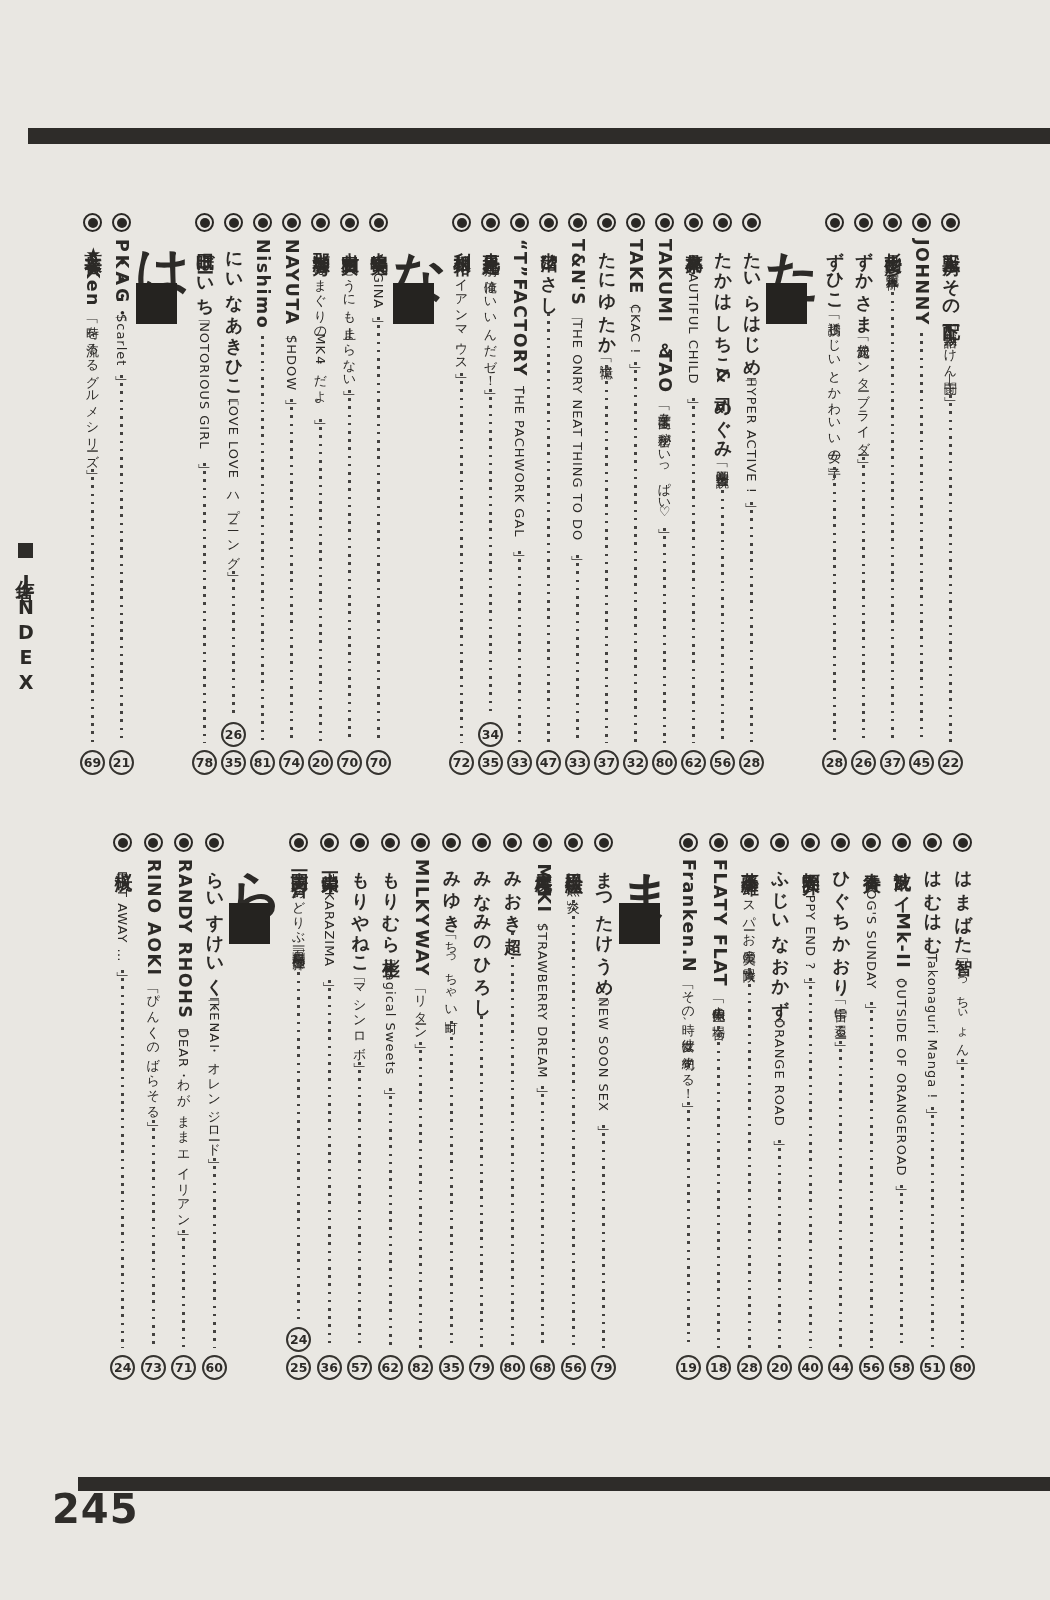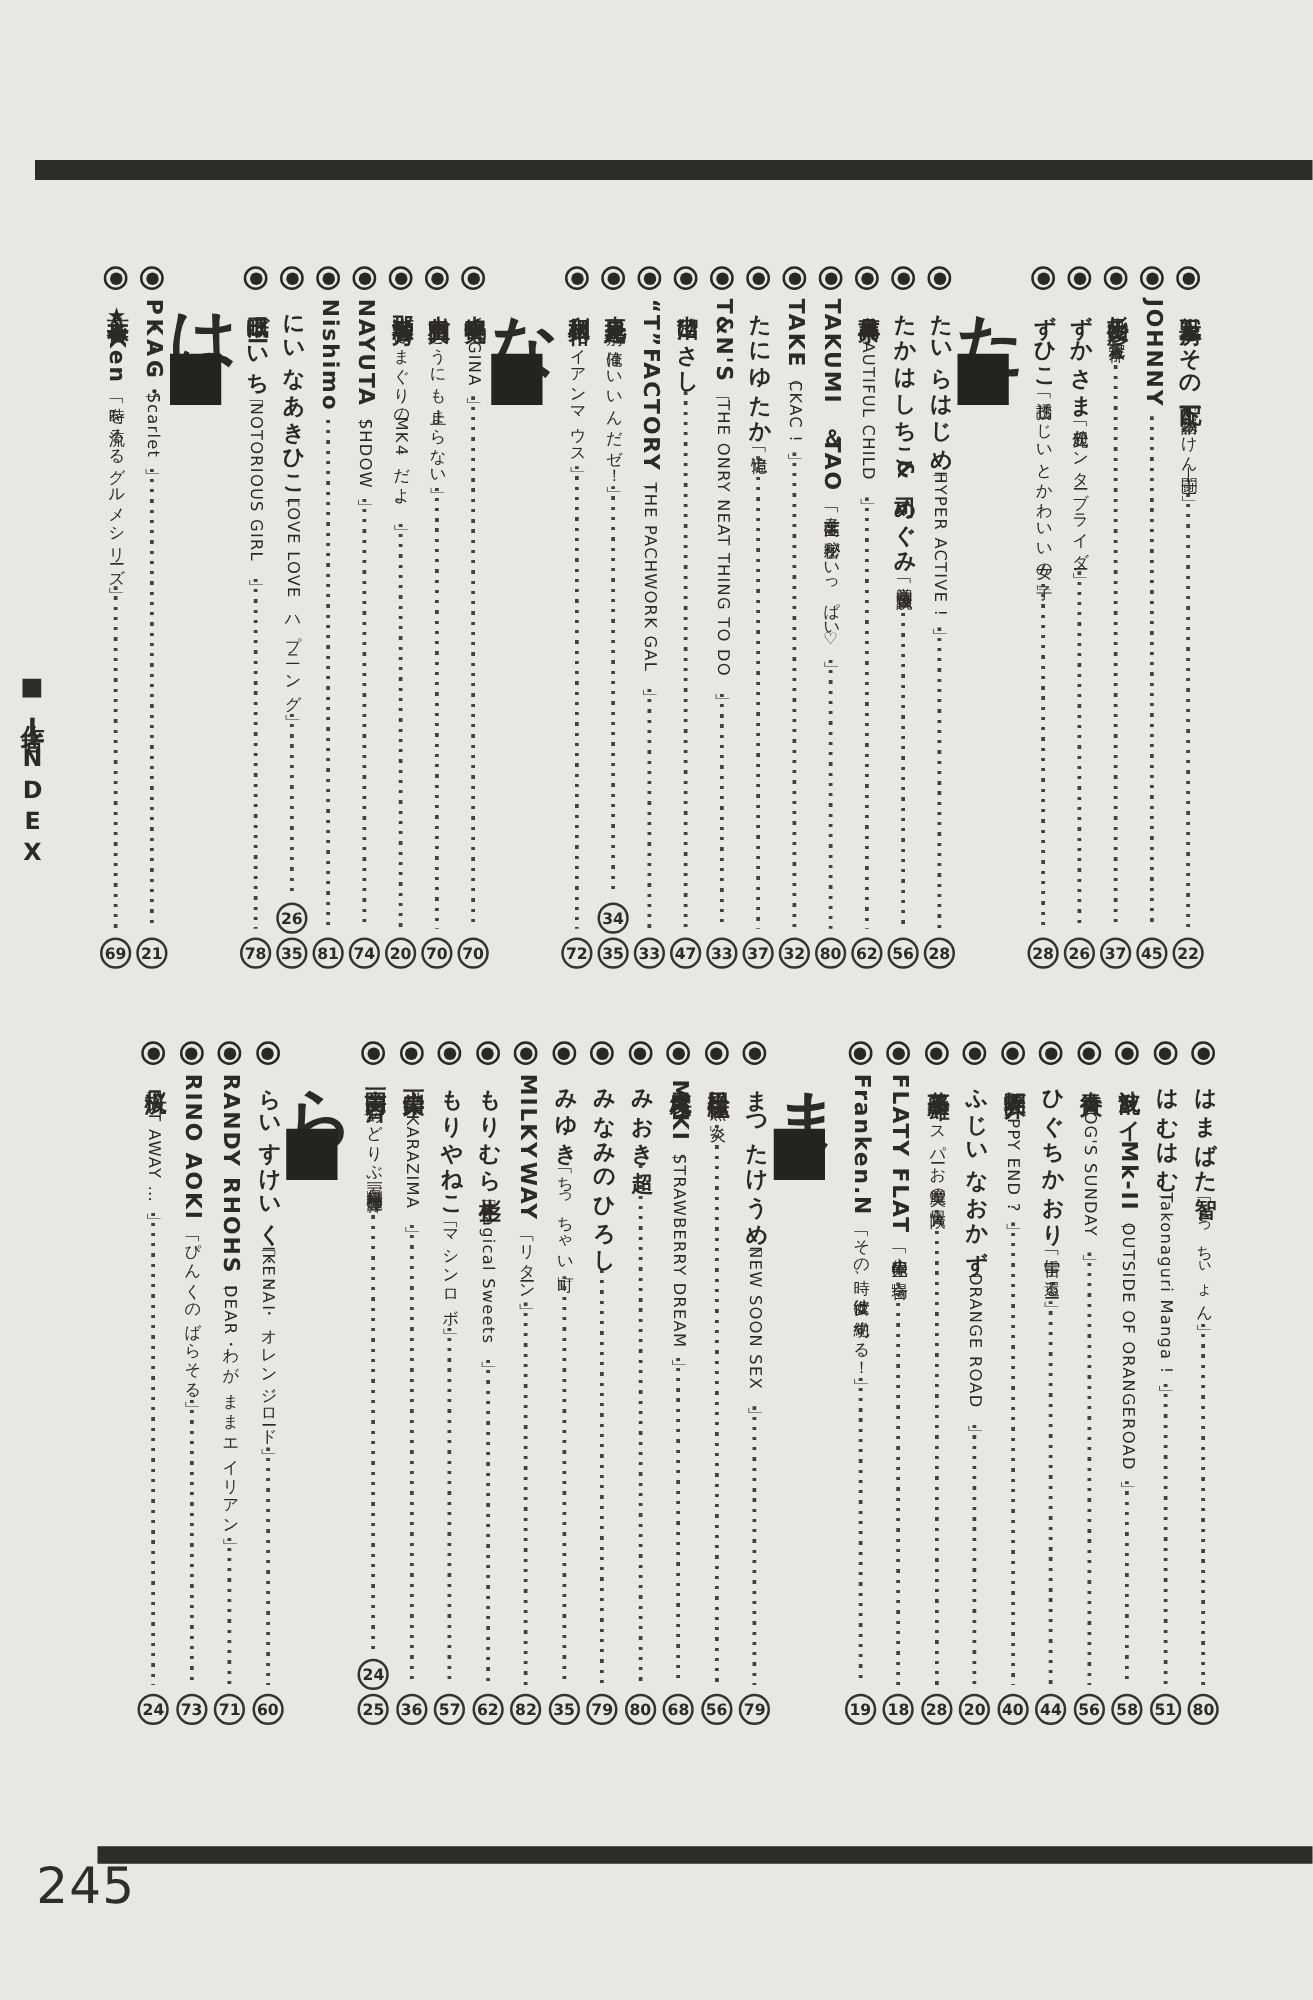--- a/index.html
+++ b/index.html
@@ -52,22 +52,22 @@
     writing-mode:horizontal-tb;flex:none;align-self:center;
     width:21px;height:21px;border:2px solid #35332f;border-radius:50%;
     display:flex;align-items:center;justify-content:center;
     font-size:12.5px;font-weight:700;letter-spacing:0;
     margin-top:3px;background:transparent;
   }
   .sec-char{font-size:54px;font-weight:700;line-height:1;flex:none;align-self:center;}
   .sec-sq{width:41px;height:41px;background:#252320;flex:none;align-self:center;margin-top:8px;position:relative;left:-7px;}
 
   .pageno{
-    position:absolute;left:29px;top:1486px;
-    font-size:40px;font-weight:400;color:#2f2d2a;letter-spacing:1px;
+    position:absolute;left:52px;top:1486px;
+    font-size:40px;font-weight:700;color:#2f2d2a;letter-spacing:1px;
   }
 </style>
 </head>
 <body>
 
 <div class="rule top"></div>
 
 <div class="sidebar">
   <span class="sq-s"></span>
   <span>作者INDEX</span>

